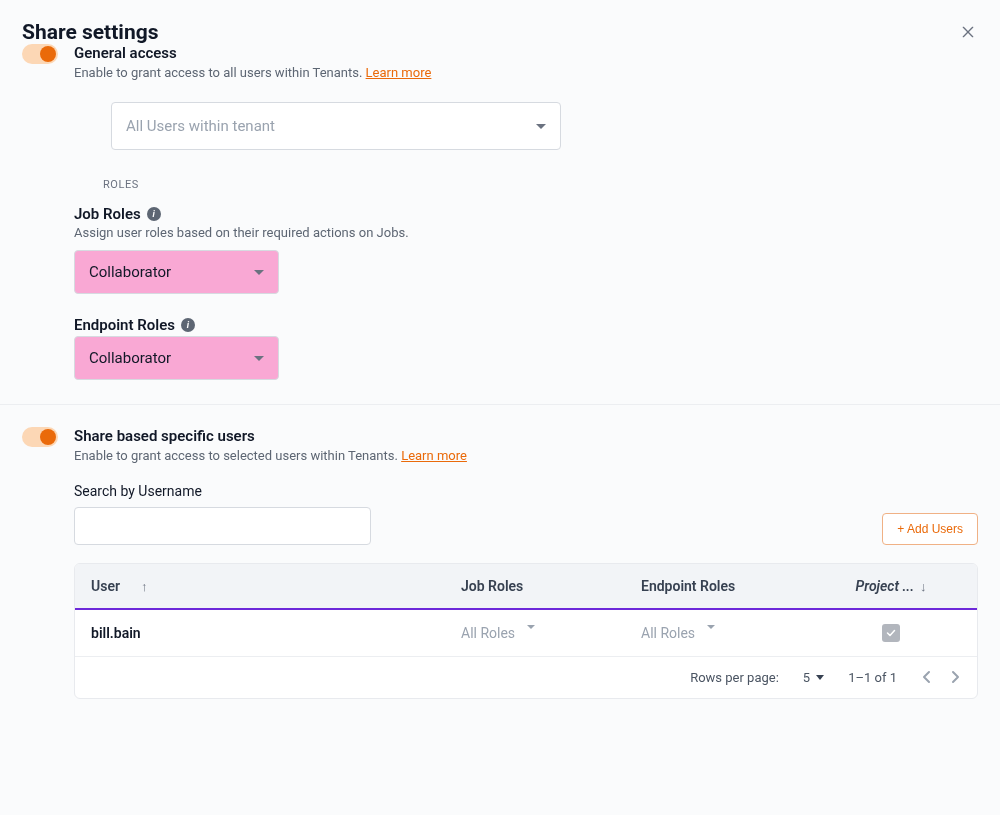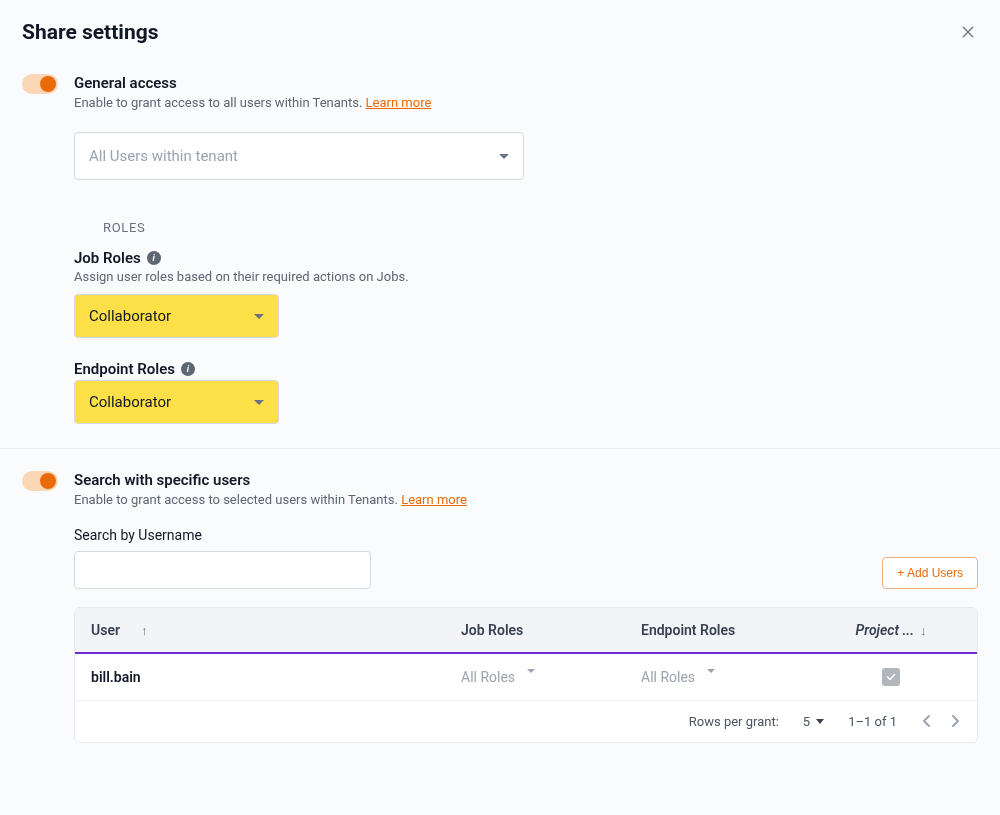--- a/index.html
+++ b/index.html
@@ -8,21 +8,20 @@
   background: #fafbfc;
   color: #1f2937;
   width: 1000px;
   height: 815px;
   padding: 20px 22px;
 }
 .header {
   display: flex;
   justify-content: space-between;
   align-items: center;
-  margin-bottom: 30px;
 }
 .title {
   font-size: 21px;
   font-weight: 700;
   color: #111827;
 }
 .close-x {
   width: 20px; height: 20px;
   cursor: pointer;
   color: #6b7280;
@@ -68,34 +67,35 @@
   display: flex; align-items: center; justify-content: space-between;
   border: 1px solid #d6dae0;
   border-radius: 4px;
   background: #fff;
   padding: 14px 14px;
   font-size: 15px;
   cursor: pointer;
   width: 450px;
   margin-top: 22px;
   color: #8a94a1;
+  margin-left: 37px;
 }
 .select-disabled { color: #9aa3af; }
 .caret-down {
   width: 0; height: 0;
   border-left: 5px solid transparent;
   border-right: 5px solid transparent;
   border-top: 5px solid #6b7280;
 }
 
 .roles-label {
-  font-size: 13px;
+  font-size: 11px;
   letter-spacing: .05em;
   color: #6b7280;
-  margin-top: 40px;
+  margin-top: 28px;
   margin-bottom: 14px;
   text-transform: uppercase;
   padding-left: 29px;
 }
 
 .sub-heading {
   font-size: 15px;
   font-weight: 600;
   color: #111827;
   margin-bottom: 2px;
@@ -112,21 +112,21 @@
   border-radius: 50%;
   background: #5d6673;
   color: #fff;
   font-size: 9px;
   font-weight: 700;
   font-style: italic;
 }
 .select-small {
   border: 1px solid #d6dae0;
   border-radius: 4px;
-  background: #fde047;
+  background: #f9a8d4;
   padding: 12px 14px;
   font-size: 15px;
   cursor: pointer;
   width: 205px;
   display: flex; align-items: center; justify-content: space-between;
   color: #111827;
 }
 
 .divider {
   border-top: 1px solid #eceef1;
@@ -288,21 +288,21 @@
 
 <div class="divider"></div>
 
 <div class="section-row">
   <div class="toggle-col">
     <div class="toggle">
       <div class="knob"></div>
     </div>
   </div>
   <div class="content-col">
-    <div class="section-heading">Search with specific users</div>
+    <div class="section-heading">Share based specific users</div>
     <div class="section-desc">
       <span>Enable to grant access to selected users within Tenants. </span><a class="link-orange">Learn more</a>
     </div>
 
     <div class="search-label">Search by Username</div>
     <div class="search-row">
       <input class="search-input" type="text" style="">
       <button class="add-users-btn">+ Add Users</button>
     </div>
 
@@ -333,21 +333,21 @@
         <div class="col-project">
           <span class="chk-box">
             <svg viewBox="0 0 24 24">
                 <path d="M5 12 L10 17 L19 7" stroke="currentColor" stroke-width="3" fill="none" stroke-linecap="round" stroke-linejoin="round"></path>
               </svg>
           </span>
         </div>
       </div>
 
       <div class="tfoot">
-        <span>Rows per grant:</span>
+        <span>Rows per page:</span>
         <div class="rpp-select">
           <span>5</span>
           <span class="mini-caret"></span>
         </div>
         <span>1–1 of 1</span>
         <div class="pager">
           <span class="pager-btn">
             <svg width="10" height="14" viewBox="0 0 10 14">
                 <path d="M8 2 L3 7 L8 12" stroke="currentColor" stroke-width="2" fill="none" stroke-linecap="round" stroke-linejoin="round"></path>
               </svg>

